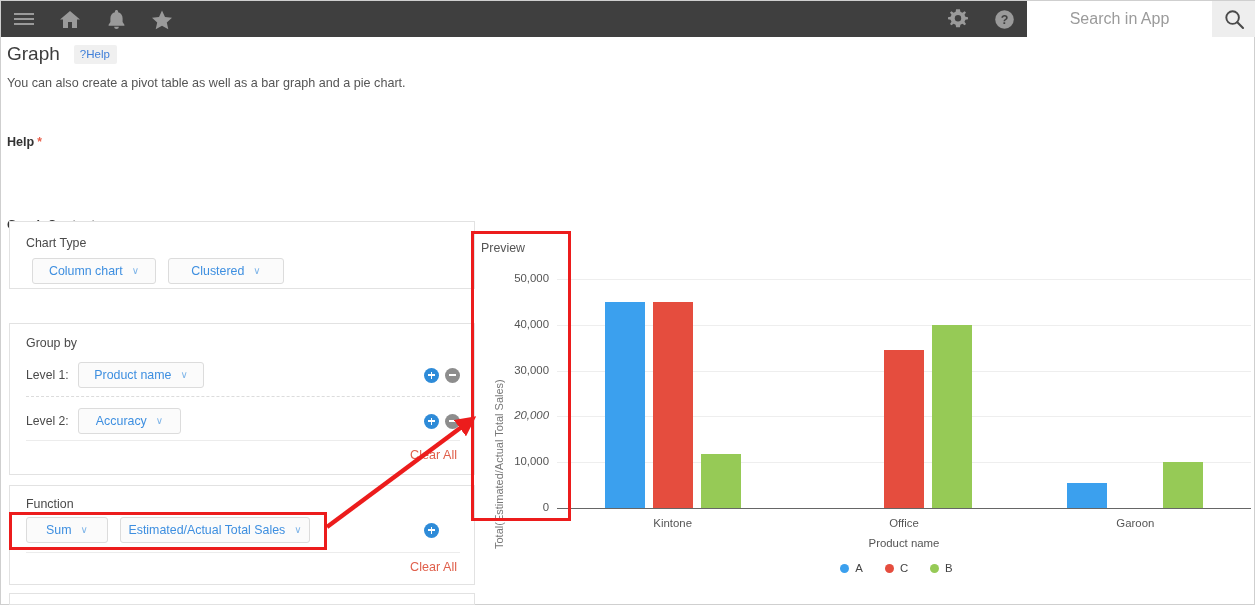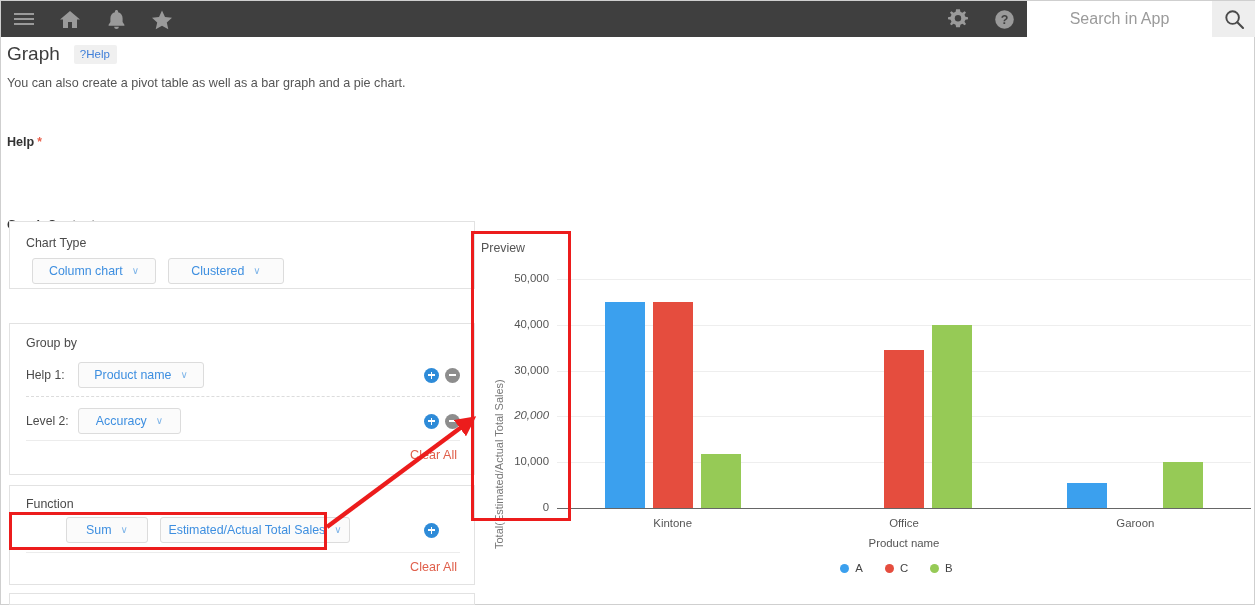--- a/index.html
+++ b/index.html
@@ -200,21 +200,21 @@
         <span>Clustered</span>
         <span class="chev">∨</span>
       </div>
     </div>
   </div>
 
   <div class="panel panel-b">
     <div class="sec-label" style="left:16px; top:12px;">Group by</div>
 
     <div style="position:absolute; left:16px; top:38px; width:434px; display:flex; align-items:center;">
-      <span class="lvl-label" style="width:52px;">Help 1:</span>
+      <span class="lvl-label" style="width:52px;">Level 1:</span>
       <div class="dd" style="width:126px;">
         <span>Product name</span>
         <span class="chev">∨</span>
       </div>
       <span style="flex:1"></span>
       <span class="circ-btn circ-plus">
           <span class="circ-glyph v"></span>
         </span>
       <span style="width:6px"></span>
       <span class="circ-btn circ-minus">
@@ -241,21 +241,21 @@
     </div>
 
     <div class="divider" style="position:absolute; left:16px; top:116px; width:434px;"></div>
     <div class="clear-all" style="position:absolute; right:17px; top:124px;">Clear All</div>
   </div>
 
   <div class="panel panel-c">
     <div class="sec-label" style="left:16px; top:11px;">Function</div>
 
     <div style="position:absolute; left:16px; top:31px; width:434px; display:flex; align-items:center;">
-      <div class="dd" style="width:82px;margin-left:40px;">
+      <div class="dd" style="width:82px;">
         <span>Sum</span>
         <span class="chev">∨</span>
       </div>
       <span style="width:12px"></span>
       <div class="dd" style="width:190px;">
         <span>Estimated/Actual Total Sales</span>
         <span class="chev">∨</span>
       </div>
       <span style="flex:1"></span>
       <span class="circ-btn circ-plus">

